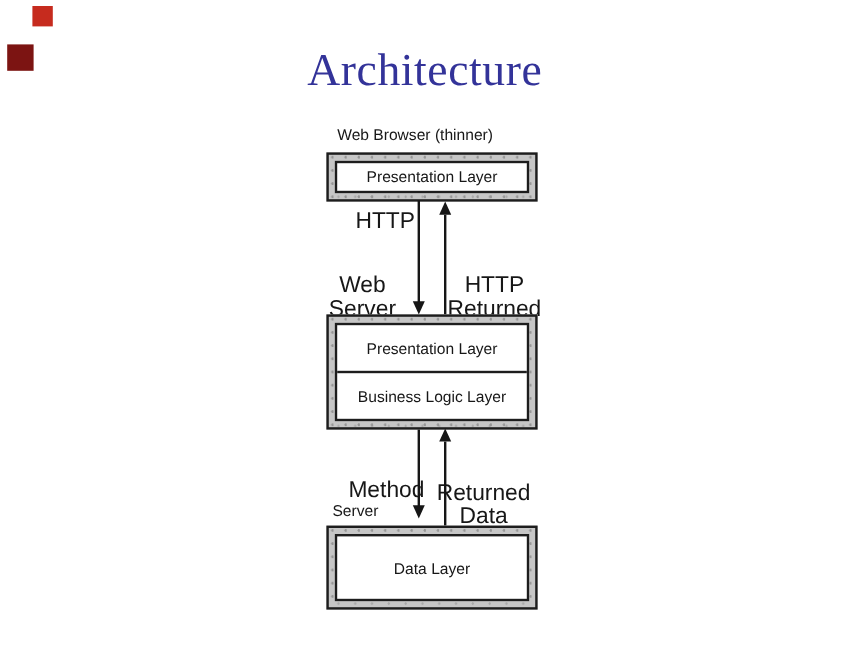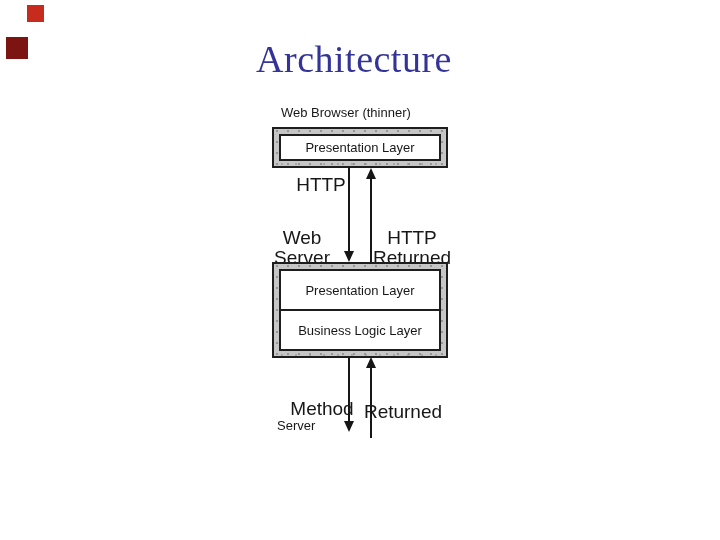--- a/index.html
+++ b/index.html
@@ -130,17 +130,23 @@
 
   <div class="arrow-label" id="lbl-method-calls">
     <div>Method</div>
   </div>
   <div class="vline" id="a3-line"></div>
   <div class="head down" id="a3-head"></div>
   <div class="head up" id="a4-head"></div>
   <div class="vline" id="a4-line"></div>
   <div class="arrow-label" id="lbl-returned-data">
     <div>Returned</div>
+    <div>Data</div>
   </div>
 
   <div class="cap" id="cap-server">Server</div>
+  <div class="frame" id="data-frame">
+    <div class="inner">
+      <div class="layer-cell">Data Layer</div>
+    </div>
+  </div>
 
 </div>
 
 </body></html>

